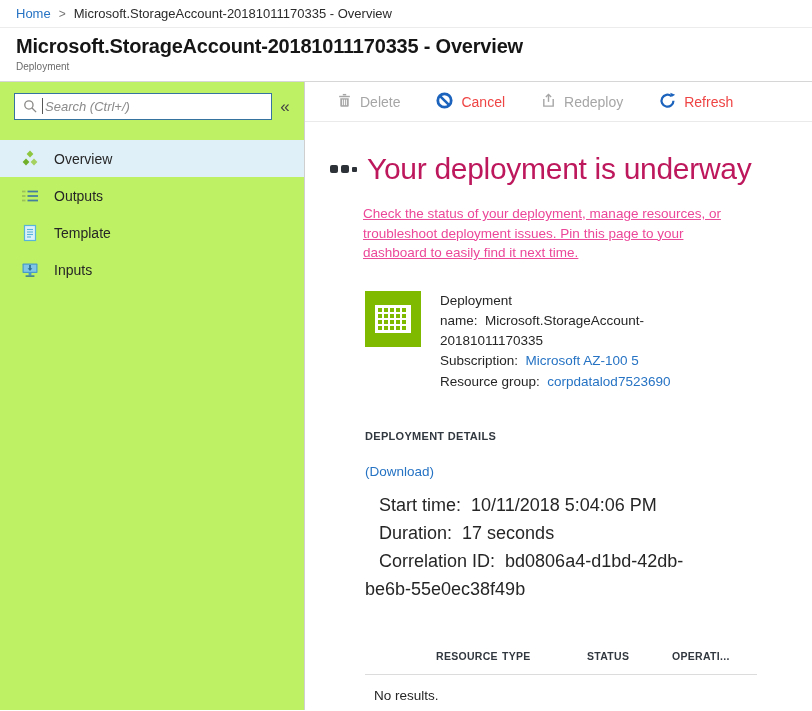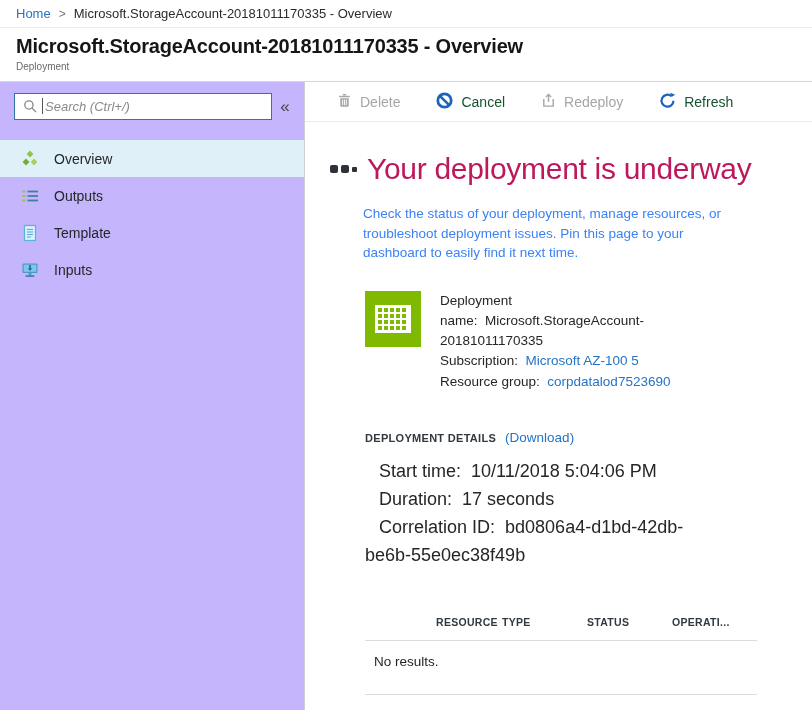--- a/index.html
+++ b/index.html
@@ -15,21 +15,21 @@
 
   
   .page-header { padding:7px 16px 9px; border-bottom:1px solid #d6d6d6; }
   .page-title { font-size:20px; font-weight:700; color:#161616; letter-spacing:-0.2px; }
   .page-subtitle { font-size:10px; color:#6b6b6b; margin-top:3px; }
 
   
   .content { display:flex; height:628px; }
 
   
-  .sidebar { width:305px; min-width:305px; border-right:1px solid #cfcfcf; background:#c4b5fd; }
+  .sidebar { width:305px; min-width:305px; border-right:1px solid #cfcfcf; background:#bef264; }
   .search-row { display:flex; align-items:center; padding:11px 6px 0 14px; }
   .search-wrap { position:relative; flex:1; }
   .search-input { width:100%; height:27px; border:1px solid #36749f; background:#fff;
                   padding:0 6px 0 30px; font-size:13px; font-style:italic; color:#333;
                   outline:none; font-family:inherit; }
   .search-input::placeholder { color:#8a8a8a; font-style:italic; }
   .search-glyph { position:absolute; left:9px; top:6px; }
   .caret { position:absolute; left:28px; top:5px; width:1px; height:16px; background:#555; }
   .collapse-btn { width:26px; text-align:center; font-size:17px; color:#444; cursor:pointer;
                   line-height:27px; }
@@ -39,47 +39,47 @@
               font-size:14px; color:#262626; cursor:pointer; }
   .nav-item.selected { background:#dff0f9; }
   .nav-icon { width:18px; height:18px; display:flex; align-items:center; justify-content:center; }
 
   
   .main { flex:1; display:flex; flex-direction:column; background:#fff; }
   .toolbar { height:40px; min-height:40px; display:flex; gap:36px;
              padding-left:32px; border-bottom:1px solid #eaeaea; }
   .tb-item { display:flex; align-items:center; gap:8px; font-size:14px; cursor:pointer; }
   .tb-item.disabled { color:#a6a6a6; cursor:default; }
-  .tb-item.enabled  { color:#14532d; }
+  .tb-item.enabled  { color:#ef4444; }
 
   .main-scroll { padding:30px 0 0 25px; }
 
   .heading-row { display:flex; align-items:center; gap:10px; }
   .progress-dots { display:flex; align-items:center; gap:3px; }
   .dot-big   { width:8px; height:8px; background:#2c3237; border-radius:2px; }
   .dot-small { width:5px; height:5px; background:#2c3237; border-radius:1px; }
   .main-heading { font-size:30px; font-weight:400; color:#be185d; letter-spacing:-0.3px;text-align:right; }
 
   .description { margin:18px 0 0 33px; width:372px; font-size:13.5px; line-height:1.45;
-                 color:#3b82f6; }
+                 color:#ec4899;text-decoration:underline; }
 
   .deployment-card { display:flex; gap:19px; margin:28px 0 0 35px; }
   .green-tile { width:56px; height:56px; background:#7fba00; display:flex;
                 align-items:center; justify-content:center; }
   .table-glyph-outer { width:36px; height:28px; background:#fff; display:flex;
                        align-items:center; justify-content:center; }
   .table-glyph-grid { width:30px; height:22px; background:#7fba00;
         background-image:
           repeating-linear-gradient(0deg,  transparent 0 4px, #fff 4px 6px),
           repeating-linear-gradient(90deg, transparent 0 4px, #fff 4px 6px); }
   .card-text { font-size:13.5px; line-height:1.5; width:292px; color:#262626; }
   .link { color:#2673c4; cursor:pointer; }
 
   .details-section { margin:38px 0 0 35px; }
-  .details-head-row { display:flex; align-items:baseline; gap:9px; }
+  .details-head-row { display:flex; align-items:baseline; gap:22px;flex-direction:column; }
   .details-heading { font-size:11px; font-weight:700; color:#32383f; letter-spacing:0.3px; }
   .download-link { font-size:13.5px; }
   .detail-lines { margin-top:13px; width:332px; font-size:18px; line-height:1.55;
                   color:#262626; }
   .detail-line { text-indent:14px; }
 
   .resource-table { margin:46px 0 0 35px; width:392px; }
   .rt-header { display:flex; padding-left:55px; font-size:10.5px; font-weight:700;
                color:#32383f; letter-spacing:0.3px; }
   .rt-col-0 { width:82px;padding-left:16px; } .rt-col-1 { width:85px; } .rt-col-2 { width:85px; }

